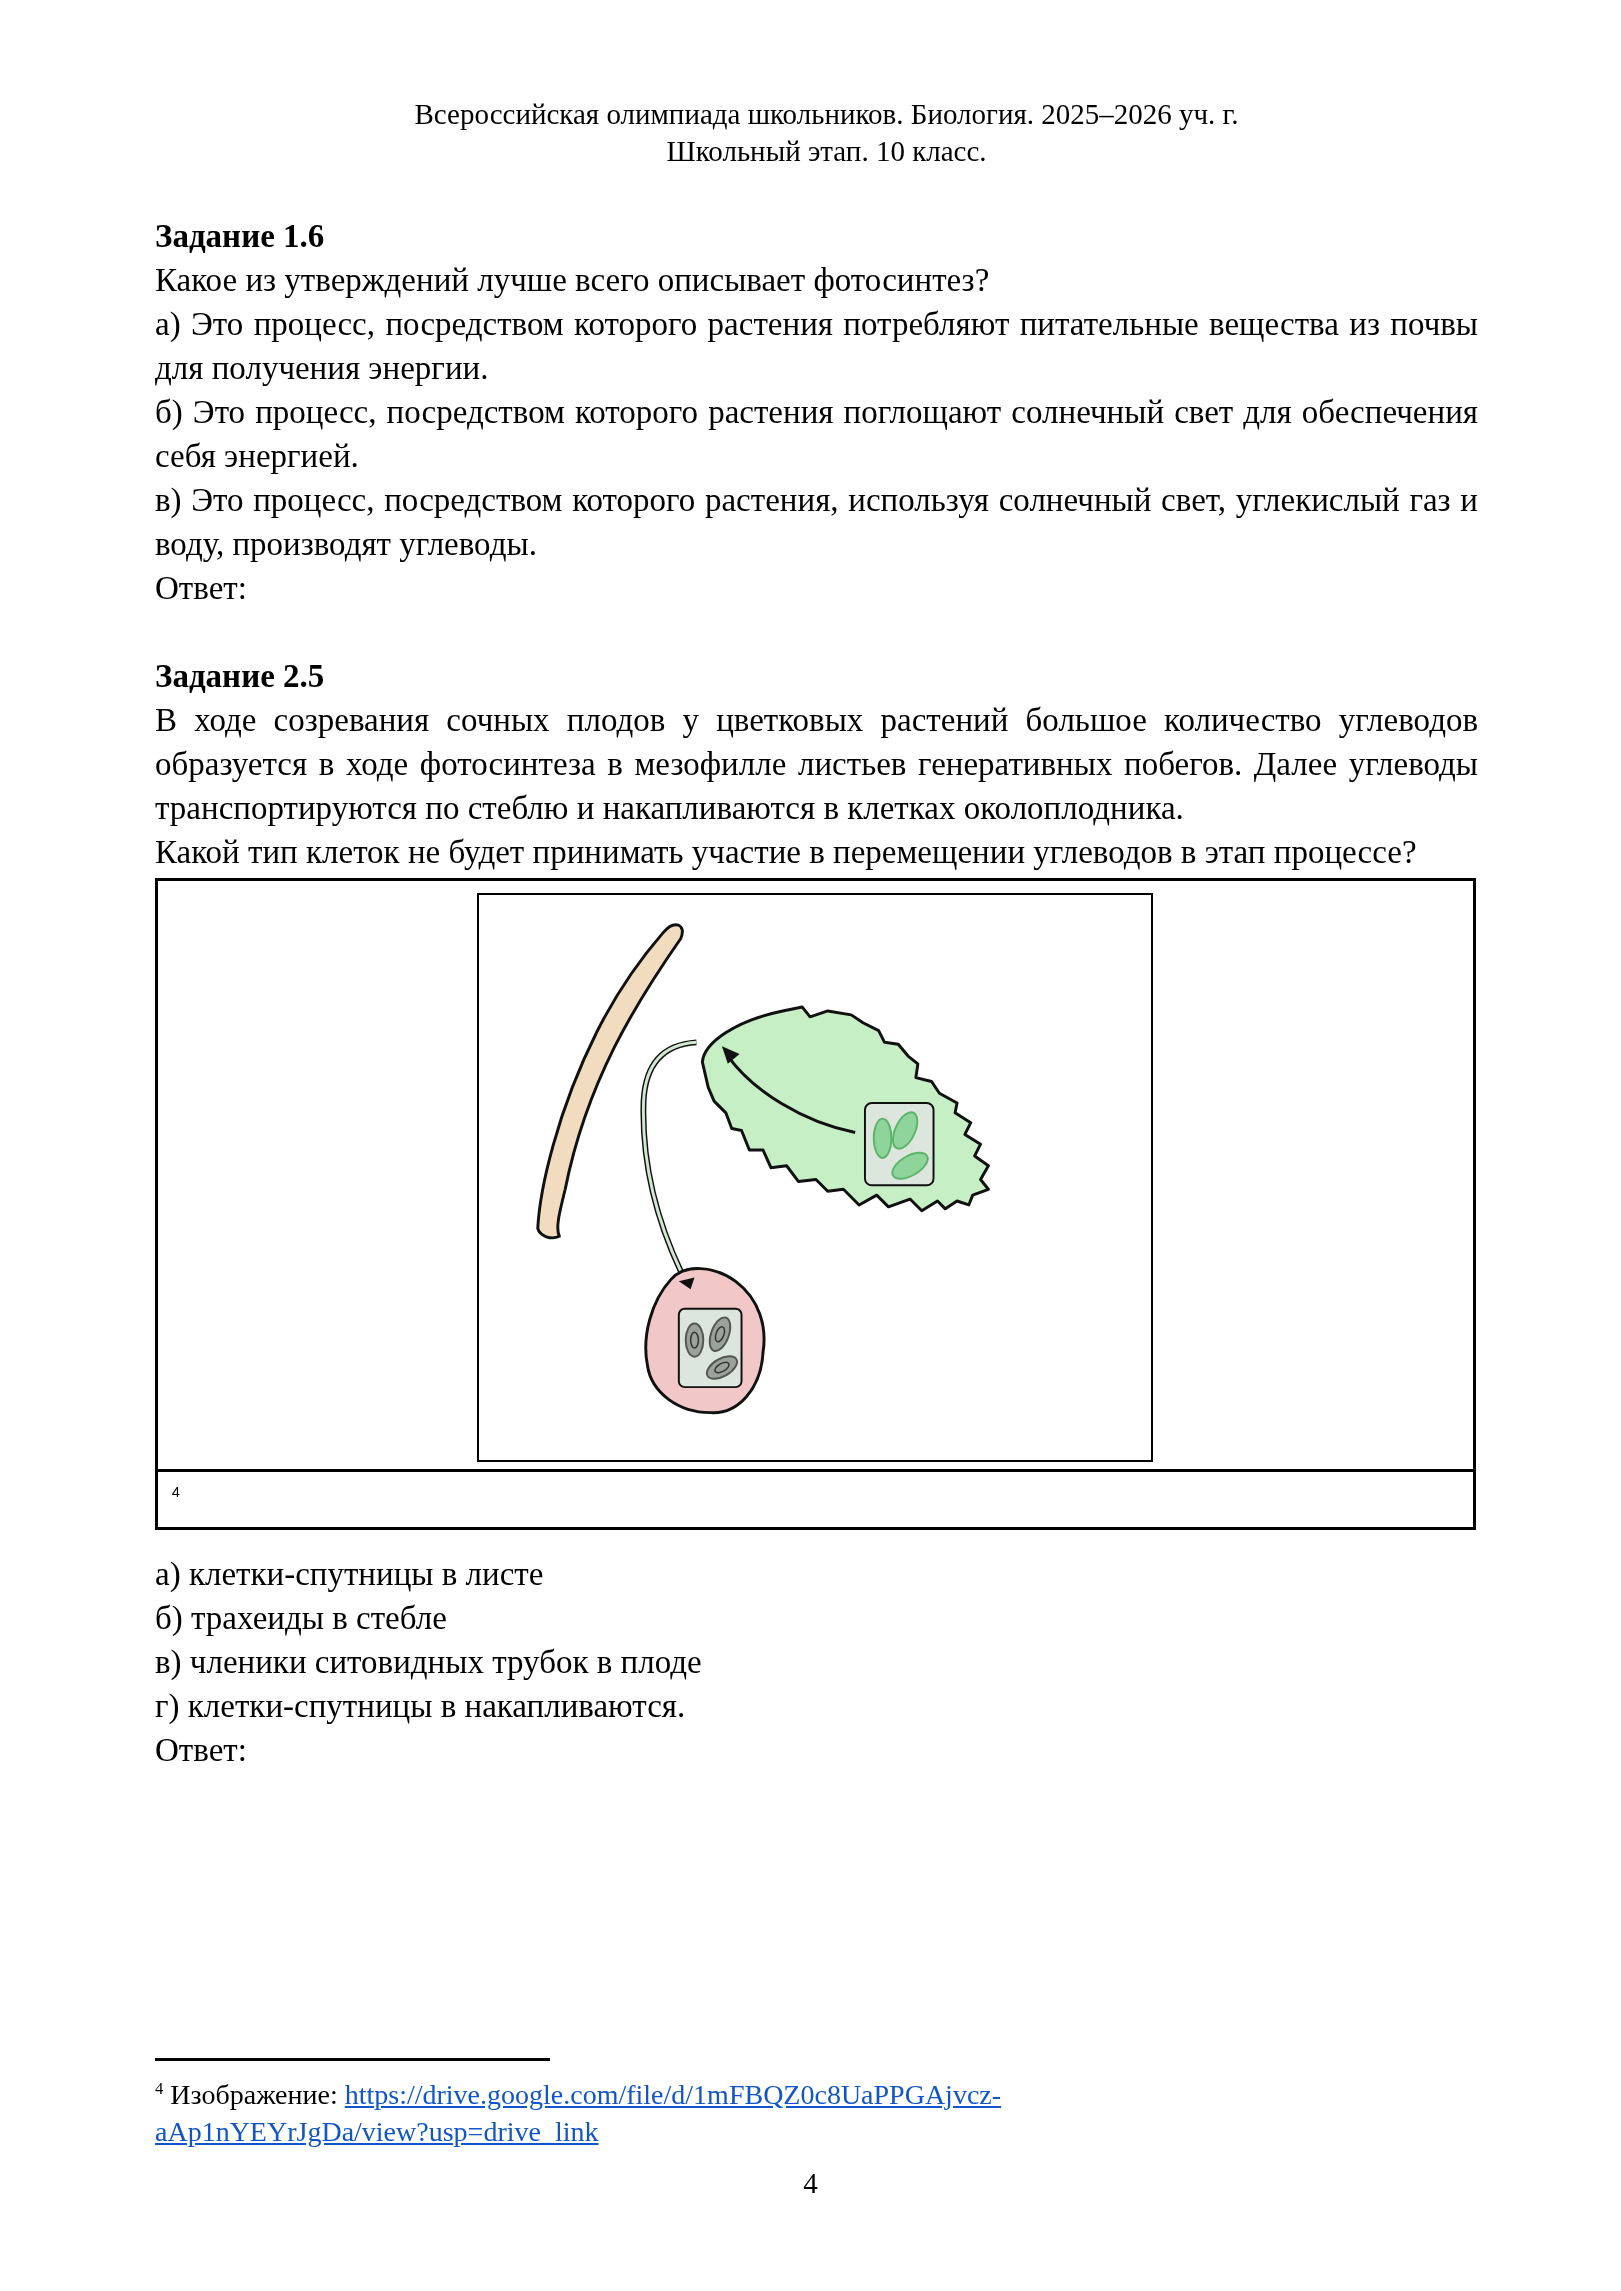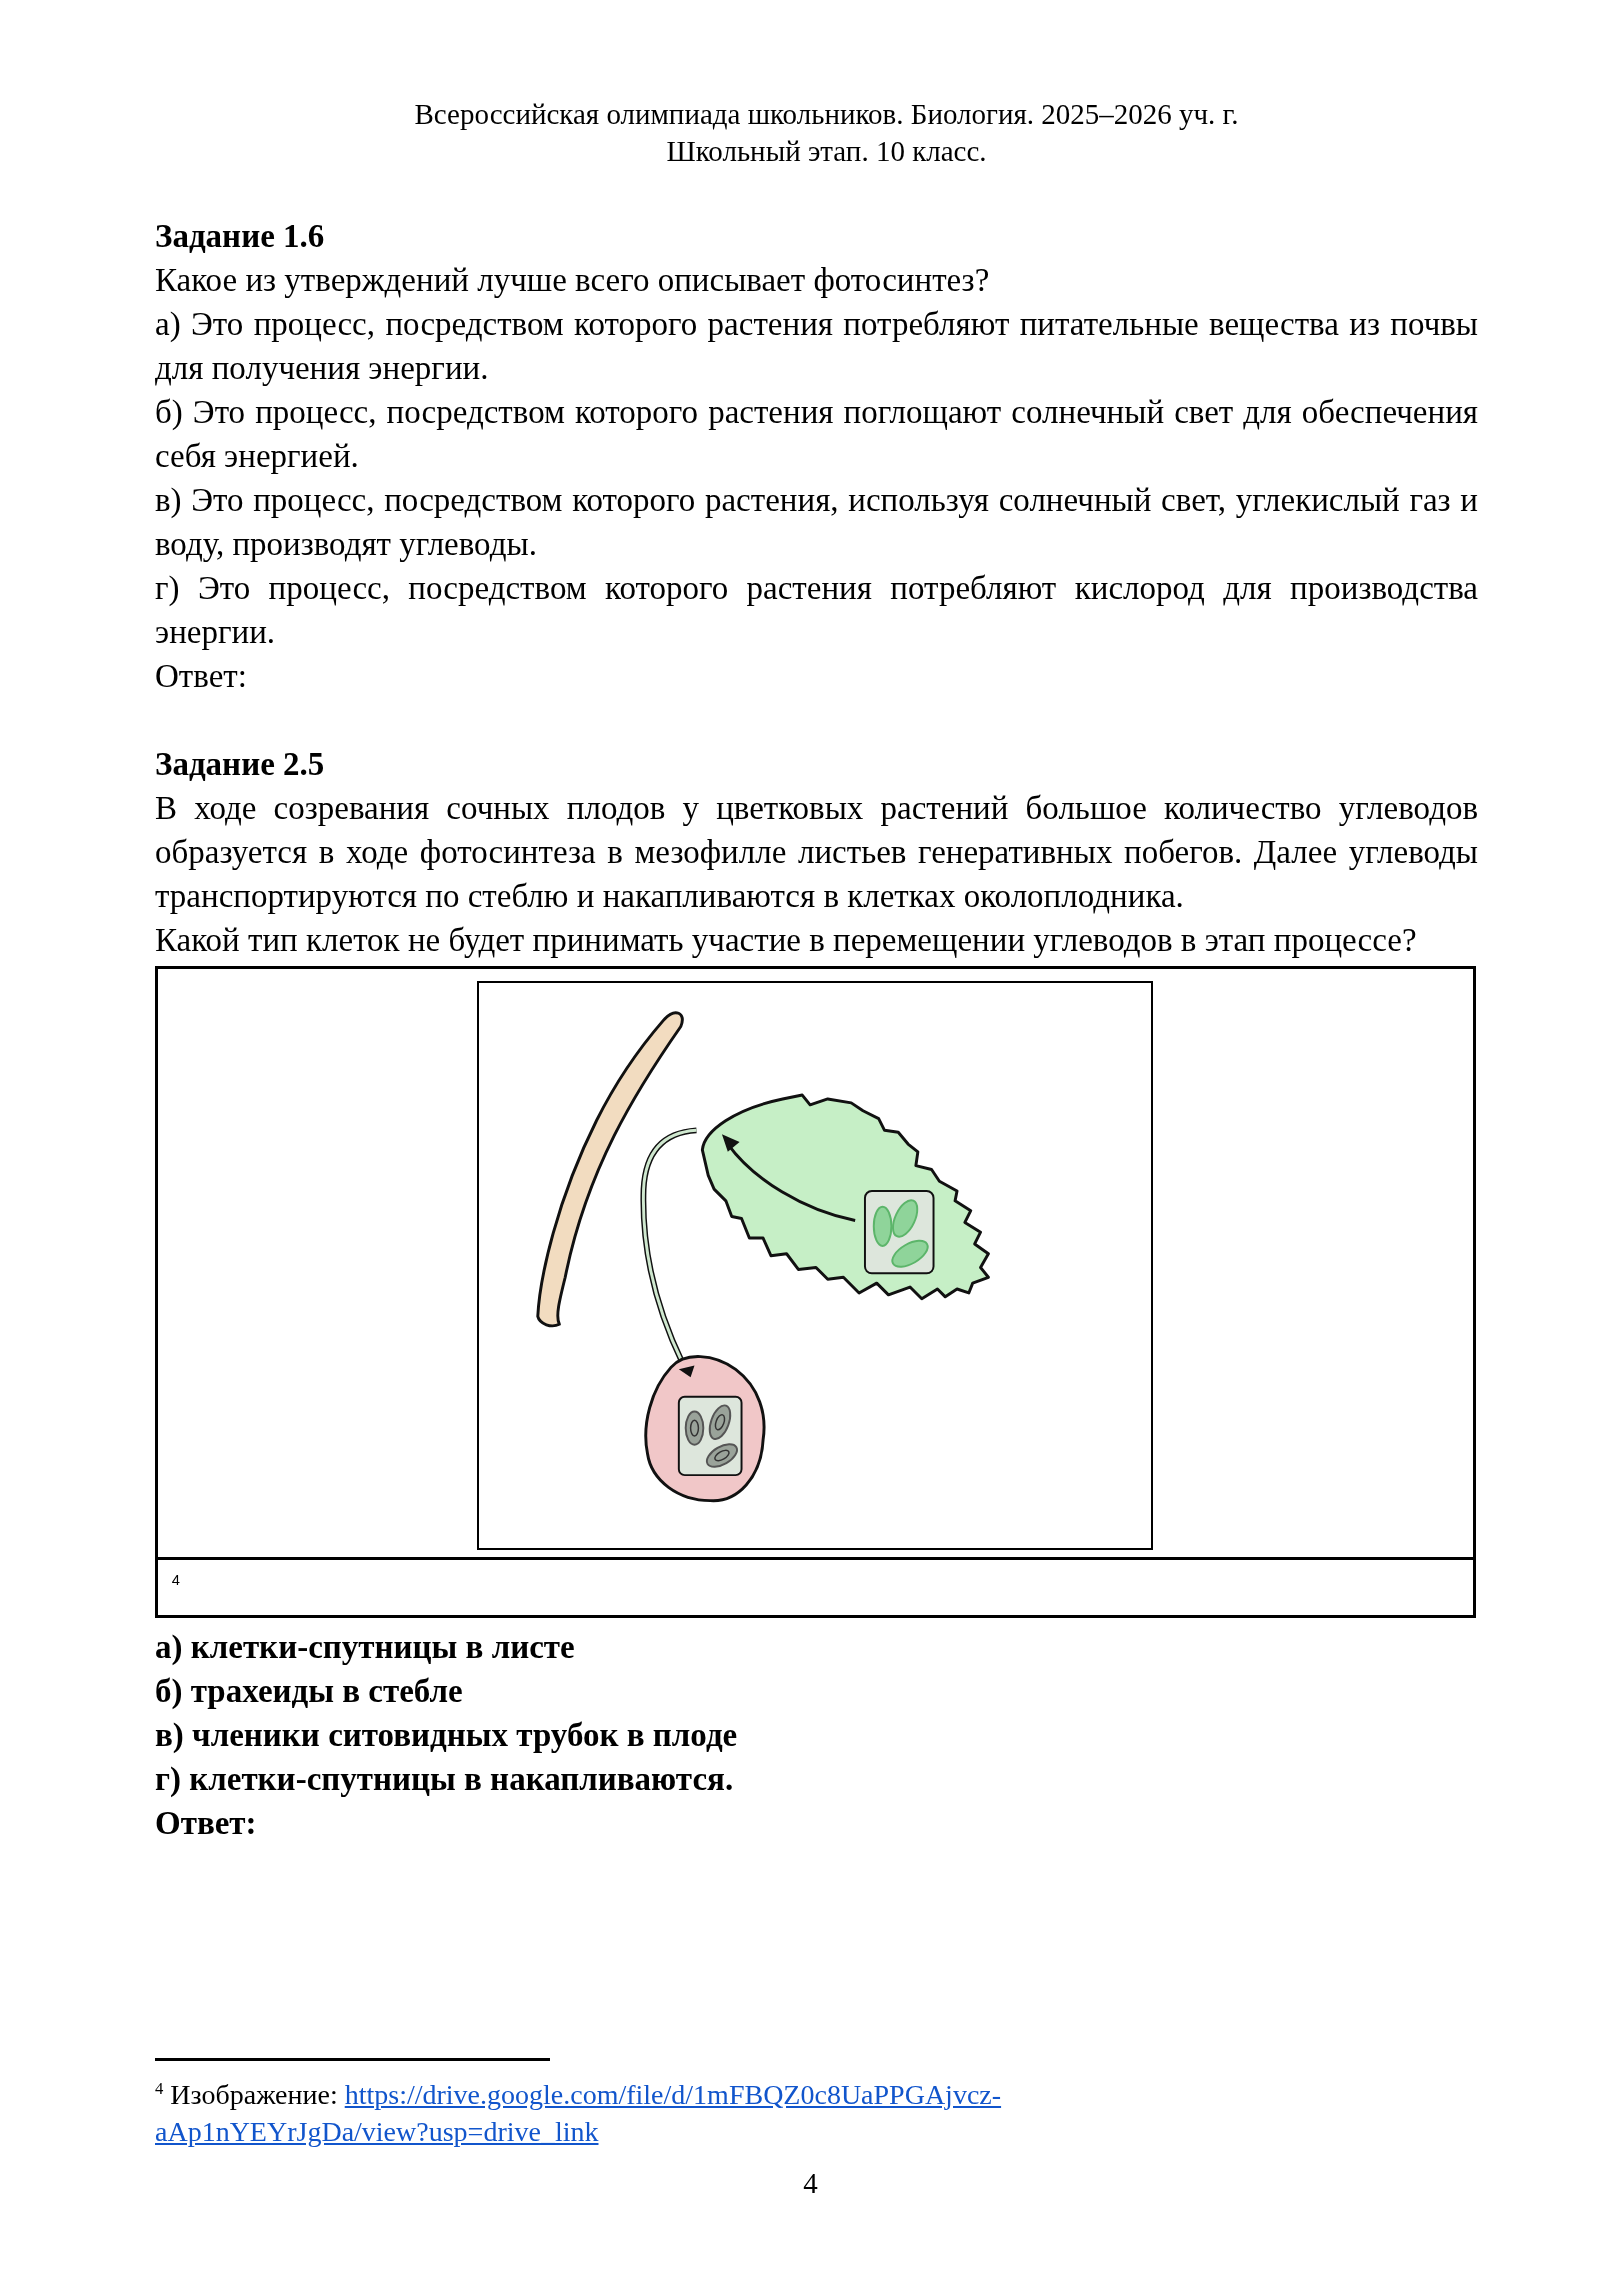--- a/index.html
+++ b/index.html
@@ -13,21 +13,21 @@
   .task-title { font-weight: bold; }
   .gap { height: 44px; }
   .figure-table { position: relative; width: 1315px; border: 3.9px solid #000; margin-top: 3.9px; }
   .figure-cell { height: 588px; position: relative; border-bottom: 3.9px solid #000; }
   .figure-frame { position: absolute; left: 319px; top: 11.8px; width: 672px; height: 565px;
                   border: 2px solid #000; background: #fff; }
   .figure-frame svg { width: 100%; height: 100%; display: block; }
   .caption-cell { height: 55px; position: relative; }
   .caption-num { position: absolute; left: 13.7px; top: 11.8px; font-family: "Liberation Sans", sans-serif;
                  font-size: 14.7px; line-height: 17.6px; }
-  .options { margin-top: 7px; font-weight: bold; }
+  .options { margin-top: 22px; }
   .footnote-rule { position: absolute; left: 155px; top: 2058px; width: 395px; height: 2.9px; background: #000; }
   .footnote { position: absolute; left: 155px; top: 2070px; width: 1078px; font-size: 28px; line-height: 37px; }
   .footnote sup { font-size: 16.7px; vertical-align: 9.8px; }
   .footnote a { color: #1155cc; text-decoration: underline; }
   .page-number { position: absolute; left: 0; width: 1621px; top: 2166px; text-align: center;
                  font-size: 29px; line-height: 35px; }
 </style>
 </head>
 <body>
 
@@ -37,21 +37,20 @@
 </div>
 
 <div class="content">
 
   <section>
     <p class="task-title">Задание 1.6</p>
     <p>Какое из утверждений лучше всего описывает фотосинтез?</p>
     <p class="justify">а) Это процесс, посредством которого растения потребляют питательные вещества из почвы для получения энергии.</p>
     <p class="justify">б) Это процесс, посредством которого растения поглощают солнечный свет для обеспечения себя энергией.</p>
     <p class="justify">в) Это процесс, посредством которого растения, используя солнечный свет, углекислый газ и воду, производят углеводы.</p>
-    <p class="justify">г) Это процесс, посредством которого растения потребляют кислород для производства энергии.</p>
     <p>Ответ:</p>
   </section>
 
   <div class="gap"></div>
 
   <section>
     <p class="task-title">Задание 2.5</p>
     <p class="justify">В ходе созревания сочных плодов у цветковых растений большое количество углеводов образуется в ходе фотосинтеза в мезофилле листьев генеративных побегов. Далее углеводы транспортируются по стеблю и накапливаются в клетках околоплодника.</p>
     <p class="justify">Какой тип клеток не будет принимать участие в перемещении углеводов в этап процессе?</p>
 

